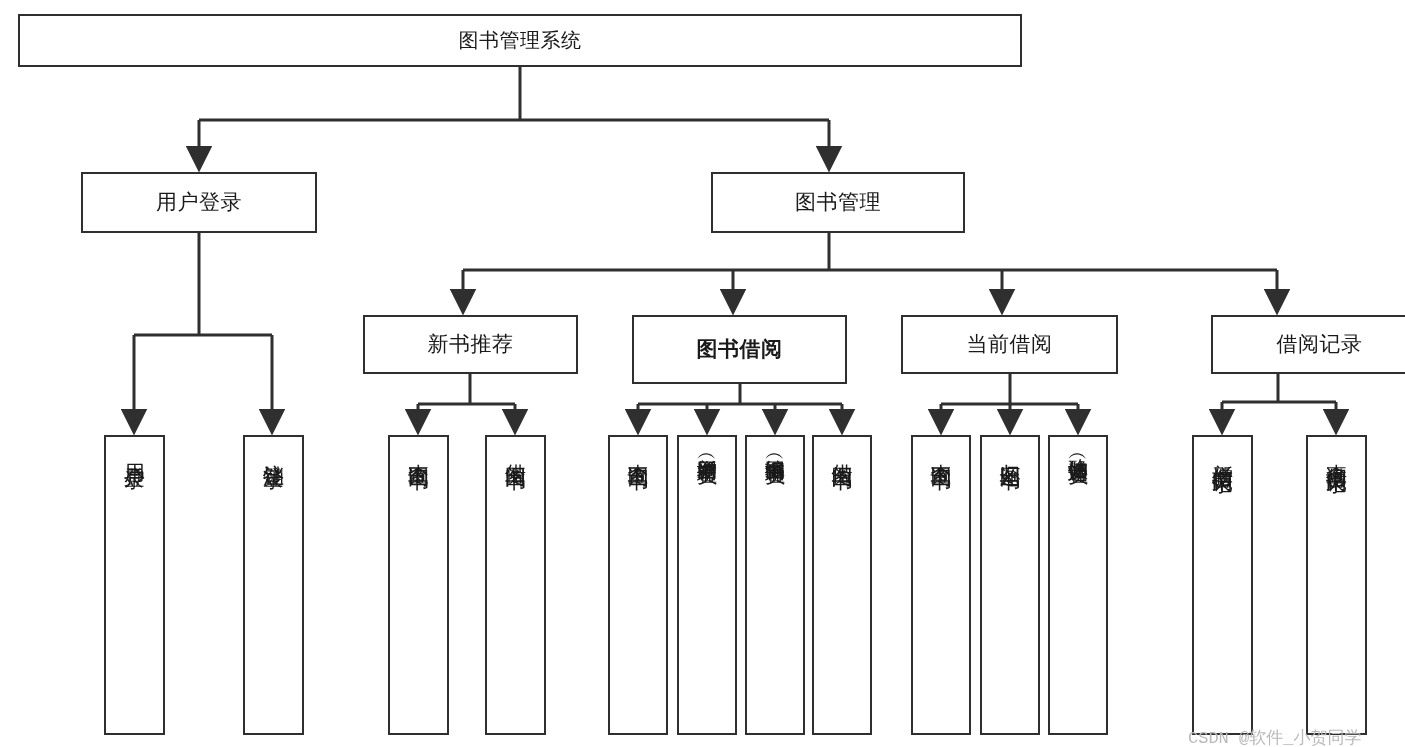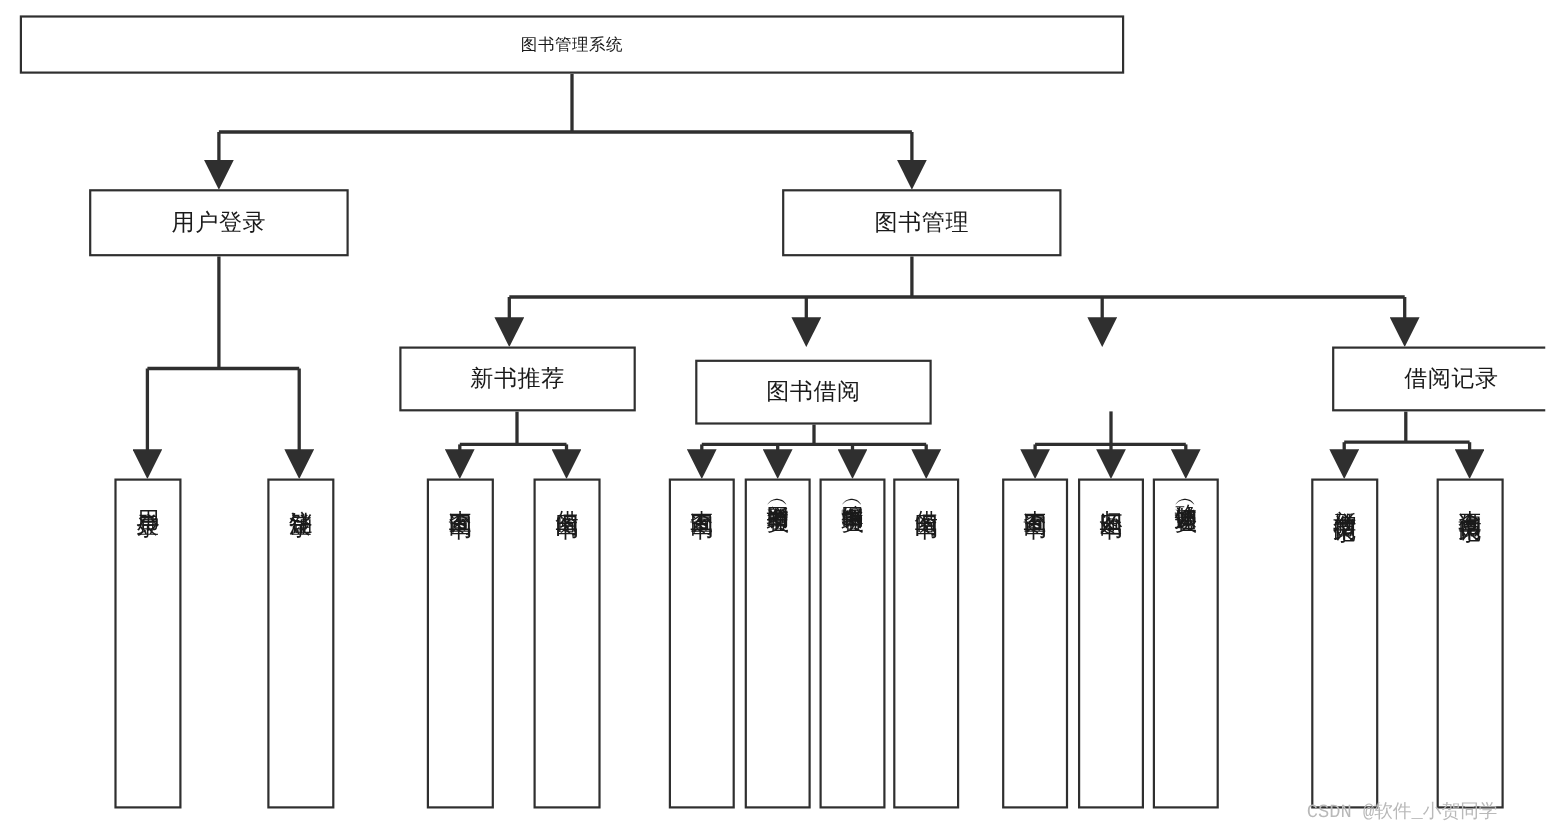--- a/index.html
+++ b/index.html
@@ -40,21 +40,21 @@
     text-align: center;
     line-height: 1.18;
     letter-spacing: 0.5px;
   }
   
   .node.horiz .node-label {
     font-size: 21px;
     white-space: nowrap;
   }
   .node.root .node-label {
-    font-size: 15px;
+    font-size: 20px;
   }
   
   .node.vert {
     align-items: flex-start;
     justify-content: center;
     padding-top: 10px;
   }
   .node.vert .node-label {
     writing-mode: vertical-rl;
     text-orientation: upright;
@@ -148,24 +148,27 @@
   </div>
 
   <div class="node horiz" style="left:711px; top:172px; width:254px; height:61px;">
     <span class="node-label">图书管理</span>
   </div>
 
   <div class="node horiz" style="left:363px; top:315px; width:215px; height:59px;">
     <span class="node-label">新书推荐</span>
   </div>
 
-  <div class="node horiz" style="left:632px; top:327px; width:215px; height:59px;">
+  <div class="node horiz" style="left:632px; top:315px; width:215px; height:69px;font-weight:bold;">
     <span class="node-label">图书借阅</span>
   </div>
 
+  <div class="node horiz" style="left:901px; top:315px; width:217px; height:59px;">
+    <span class="node-label">当前借阅</span>
+  </div>
 
   <div class="node horiz" style="left:1170px; top:315px; width:217px; height:59px;margin-left:41px;">
     <span class="node-label">借阅记录</span>
   </div>
 
   <div class="node vert" style="left:104px; top:435px; width:61px; height:300px;">
     <span class="node-label">用户登录</span>
   </div>
 
   <div class="node vert" style="left:243px; top:435px; width:61px; height:300px;">

